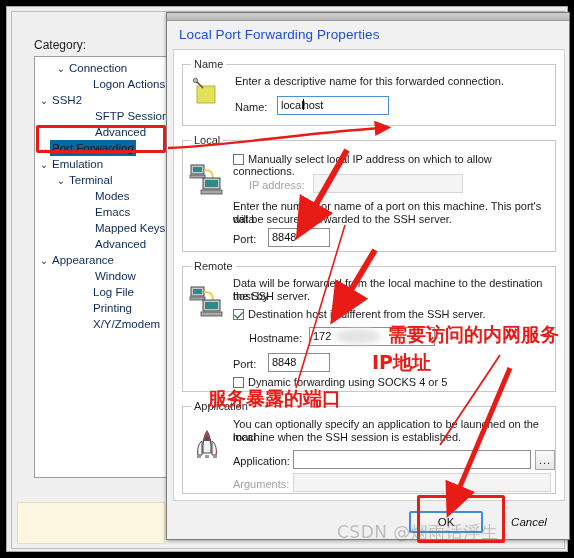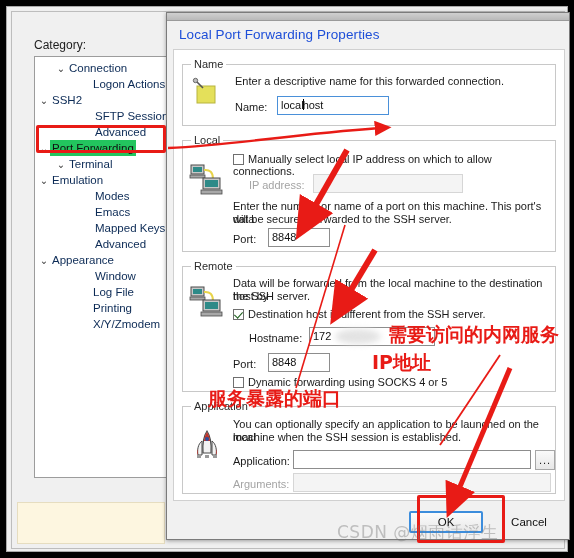--- a/index.html
+++ b/index.html
@@ -67,21 +67,21 @@
   .tree-item .twisty {
     display: inline-block;
     width: 12px;
     color: #3a3a3a;
     font-size: 10px;
     text-align: center;
     font-family: "DejaVu Sans", sans-serif;
   }
   .tree-item .tlabel { display: inline-block; padding: 0 2px; }
   .tree-item.selected .tlabel {
-    background: #22c55e;
+    background: #0369a1;
     color: #101010;
   }
   .lvl0 { padding-left: 20px; }
   .lvl1 { padding-left: 3px; }
   .lvl2 { padding-left: 44px; }
   .lvl3 { padding-left: 46px; }
 
   
   .cream-strip {
     position: absolute;
@@ -203,21 +203,21 @@
     position: absolute;
     height: 22px;
     font-size: 11.5px;
     color: #101010;
     background: linear-gradient(#fbfbfb,#e9e9e9);
     border: 1px solid #a6a6a6;
     border-radius: 2px;
     display: flex; align-items: center; justify-content: center;
   }
   .btn.default { border: 2px solid #3c8ddc; }
-  .btn.flat { background: transparent; border: none; }
+  .btn.flat { background: transparent; border: none; font-style: italic; }
 
   .dots-btn {
     position: absolute;
     width: 20px; height: 20px;
     background: linear-gradient(#fafafa,#e7e7e7);
     border: 1px solid #a6a6a6;
     font-size: 11px;
     color: #222;
     display: flex; align-items: center; justify-content: center;
     letter-spacing: 1px;
@@ -265,22 +265,22 @@
       <div class="category-label">Category:</div>
 
       <div class="tree-pane">
         <div id="tree-items" style="padding-top:3px;">
             <div class="tree-item lvl0"><span class="twisty">⌄</span><span class="tlabel">Connection</span></div>
             <div class="tree-item lvl2"><span class="twisty"></span><span class="tlabel">Logon Actions</span></div>
             <div class="tree-item lvl1"><span class="twisty">⌄</span><span class="tlabel">SSH2</span></div>
             <div class="tree-item lvl3"><span class="twisty"></span><span class="tlabel">SFTP Session</span></div>
             <div class="tree-item lvl3"><span class="twisty"></span><span class="tlabel">Advanced</span></div>
             <div class="tree-item lvl1 selected"><span class="twisty">⌄</span><span class="tlabel">Port Forwarding</span></div>
+            <div class="tree-item lvl1"><span class="twisty">⌄</span><span class="tlabel">Emulation</span></div>
             <div class="tree-item lvl0"><span class="twisty">⌄</span><span class="tlabel">Terminal</span></div>
-            <div class="tree-item lvl1"><span class="twisty">⌄</span><span class="tlabel">Emulation</span></div>
             <div class="tree-item lvl3"><span class="twisty"></span><span class="tlabel">Modes</span></div>
             <div class="tree-item lvl3"><span class="twisty"></span><span class="tlabel">Emacs</span></div>
             <div class="tree-item lvl3"><span class="twisty"></span><span class="tlabel">Mapped Keys</span></div>
             <div class="tree-item lvl3"><span class="twisty"></span><span class="tlabel">Advanced</span></div>
             <div class="tree-item lvl1"><span class="twisty">⌄</span><span class="tlabel">Appearance</span></div>
             <div class="tree-item lvl3"><span class="twisty"></span><span class="tlabel">Window</span></div>
             <div class="tree-item lvl2"><span class="twisty"></span><span class="tlabel">Log File</span></div>
             <div class="tree-item lvl2"><span class="twisty"></span><span class="tlabel">Printing</span></div>
             <div class="tree-item lvl2"><span class="twisty"></span><span class="tlabel">X/Y/Zmodem</span></div>
           </div>

